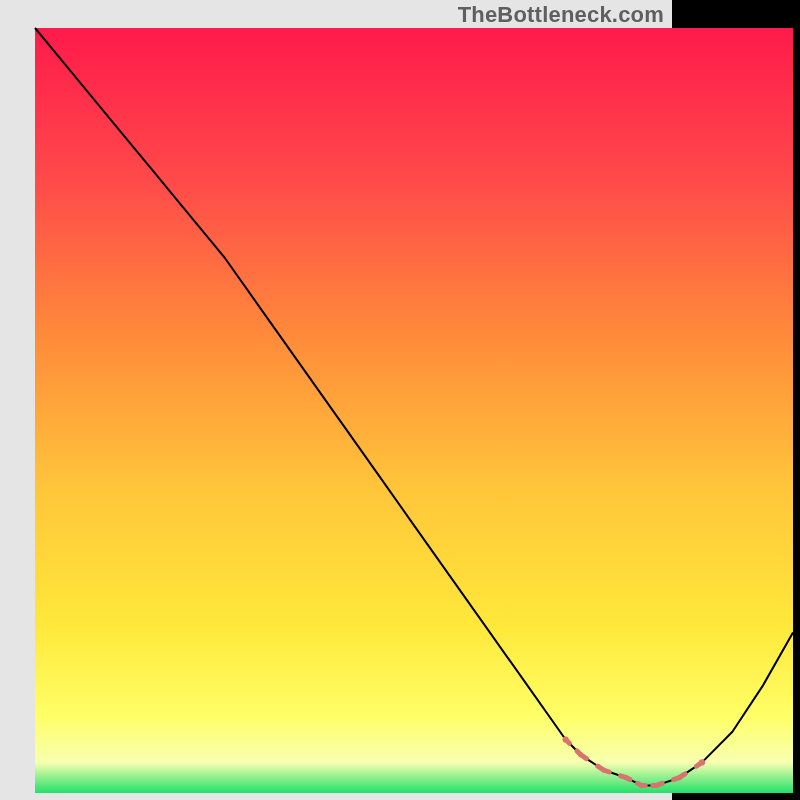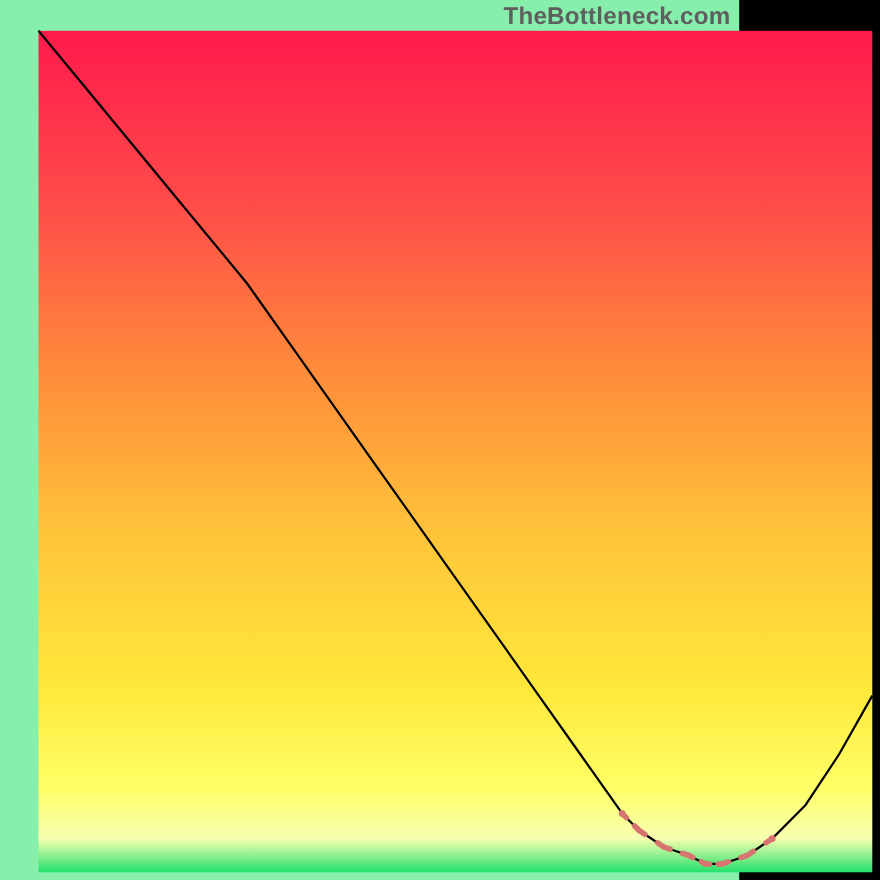--- a/index.html
+++ b/index.html
@@ -8,21 +8,21 @@
   width: 800px;
   height: 800px;
   background: #000;
   overflow: hidden;
   font-family: Arial, Helvetica, sans-serif;
 }
 .frame {
   position: relative;
   width: 672px;
   height: 800px;
-  background: #86efac;
+  background: #e5e5e5;
 }
 .watermark {
   position: absolute;
   top: 2px;
   right: 8px;
   color: #5f5f5f;
   font-size: 22px;
   font-weight: bold;
   letter-spacing: 0.2px;
   z-index: 20;

